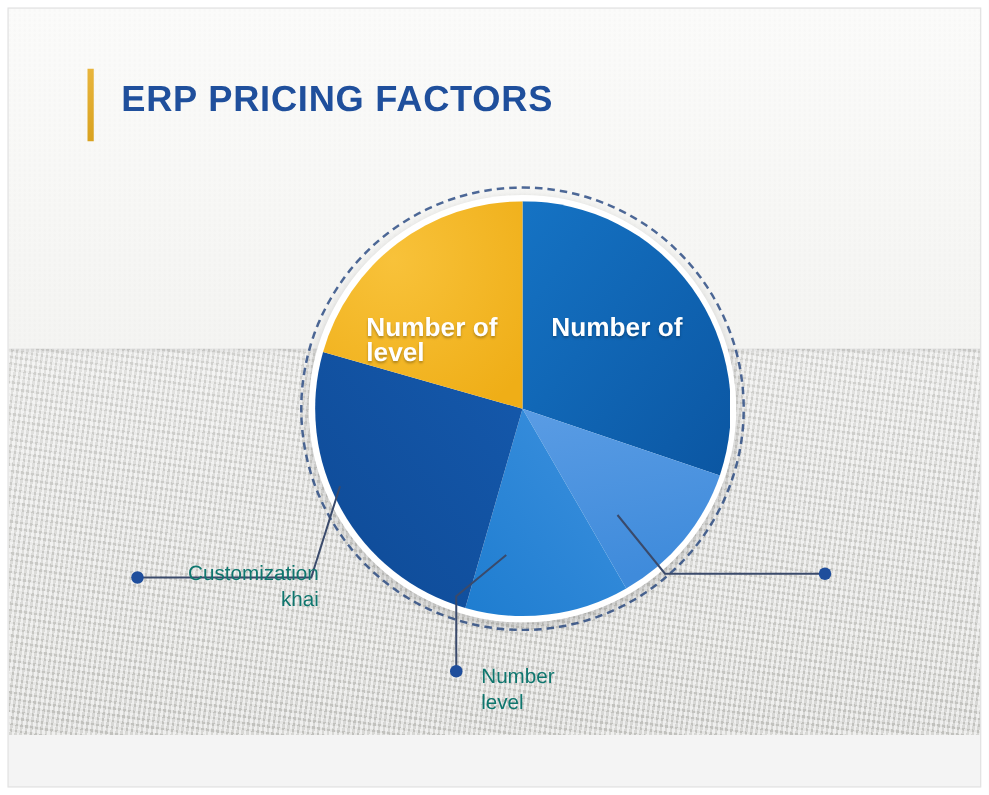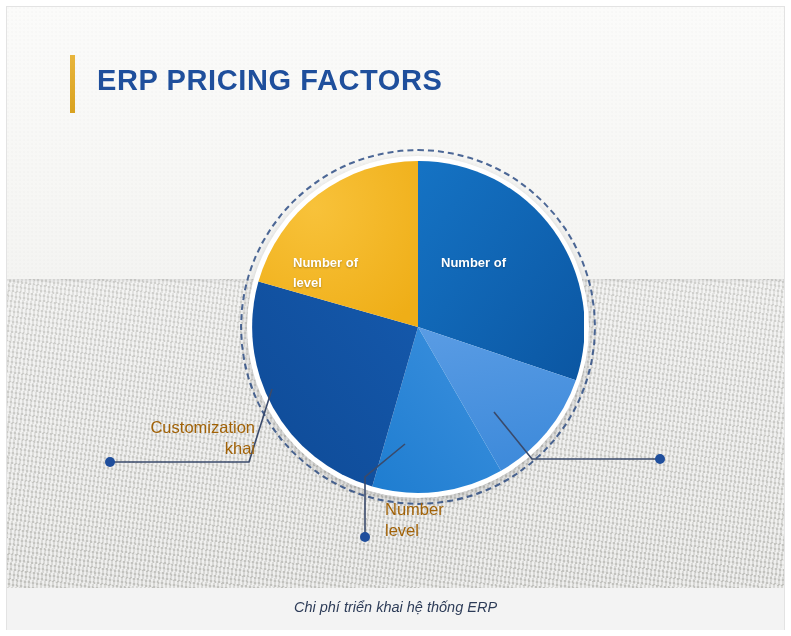--- a/index.html
+++ b/index.html
@@ -65,29 +65,29 @@
   }
   .white-ring{
     position:absolute;left:7px;top:7px;width:342px;height:342px;
     border-radius:50%;background:#ffffff;
     box-shadow:0 3px 9px rgba(0,0,0,.18);
   }
   .pie-svg{position:absolute;left:12px;top:12px;}
 
   
   .slice-label{
-    position:absolute;color:#ffffff;font-size:13px;font-weight:bold;
+    position:absolute;color:#ffffff;font-size:21px;font-weight:bold;
     line-height:20px;text-shadow:0 1px 2px rgba(0,0,0,.28);
   }
   .lbl-users{left:286px;top:246px;width:110px;}
   .lbl-apps{left:434px;top:246px;width:130px;}
 
   
   .callout{
-    position:absolute;color:#a16207;font-size:16.5px;line-height:21px;
+    position:absolute;color:#0f766e;font-size:16.5px;line-height:21px;margin-top:32px;
   }
   .c-custom{left:118px;top:410px;width:130px;text-align:right;}
   .c-hosting{left:378px;top:492px;width:110px;text-align:left;}
   .c-resources{left:567px;top:408px;width:120px;text-align:left;}
 
   
   .caption-strip{
     position:absolute;left:7px;top:588px;width:777px;height:42px;
     background:#f3f3f3;
   }
@@ -175,17 +175,14 @@
       <div>Customization</div>
       <div>khai</div>
     </div>
     <div class="callout c-hosting">
       <div>Number</div>
       <div>level</div>
     </div>
 
   </div>
 
-  <div class="caption-strip">
-    <div class="caption">Chi phí triển khai hệ thống ERP</div>
-  </div>
 
 </div>
 
 </body></html>

